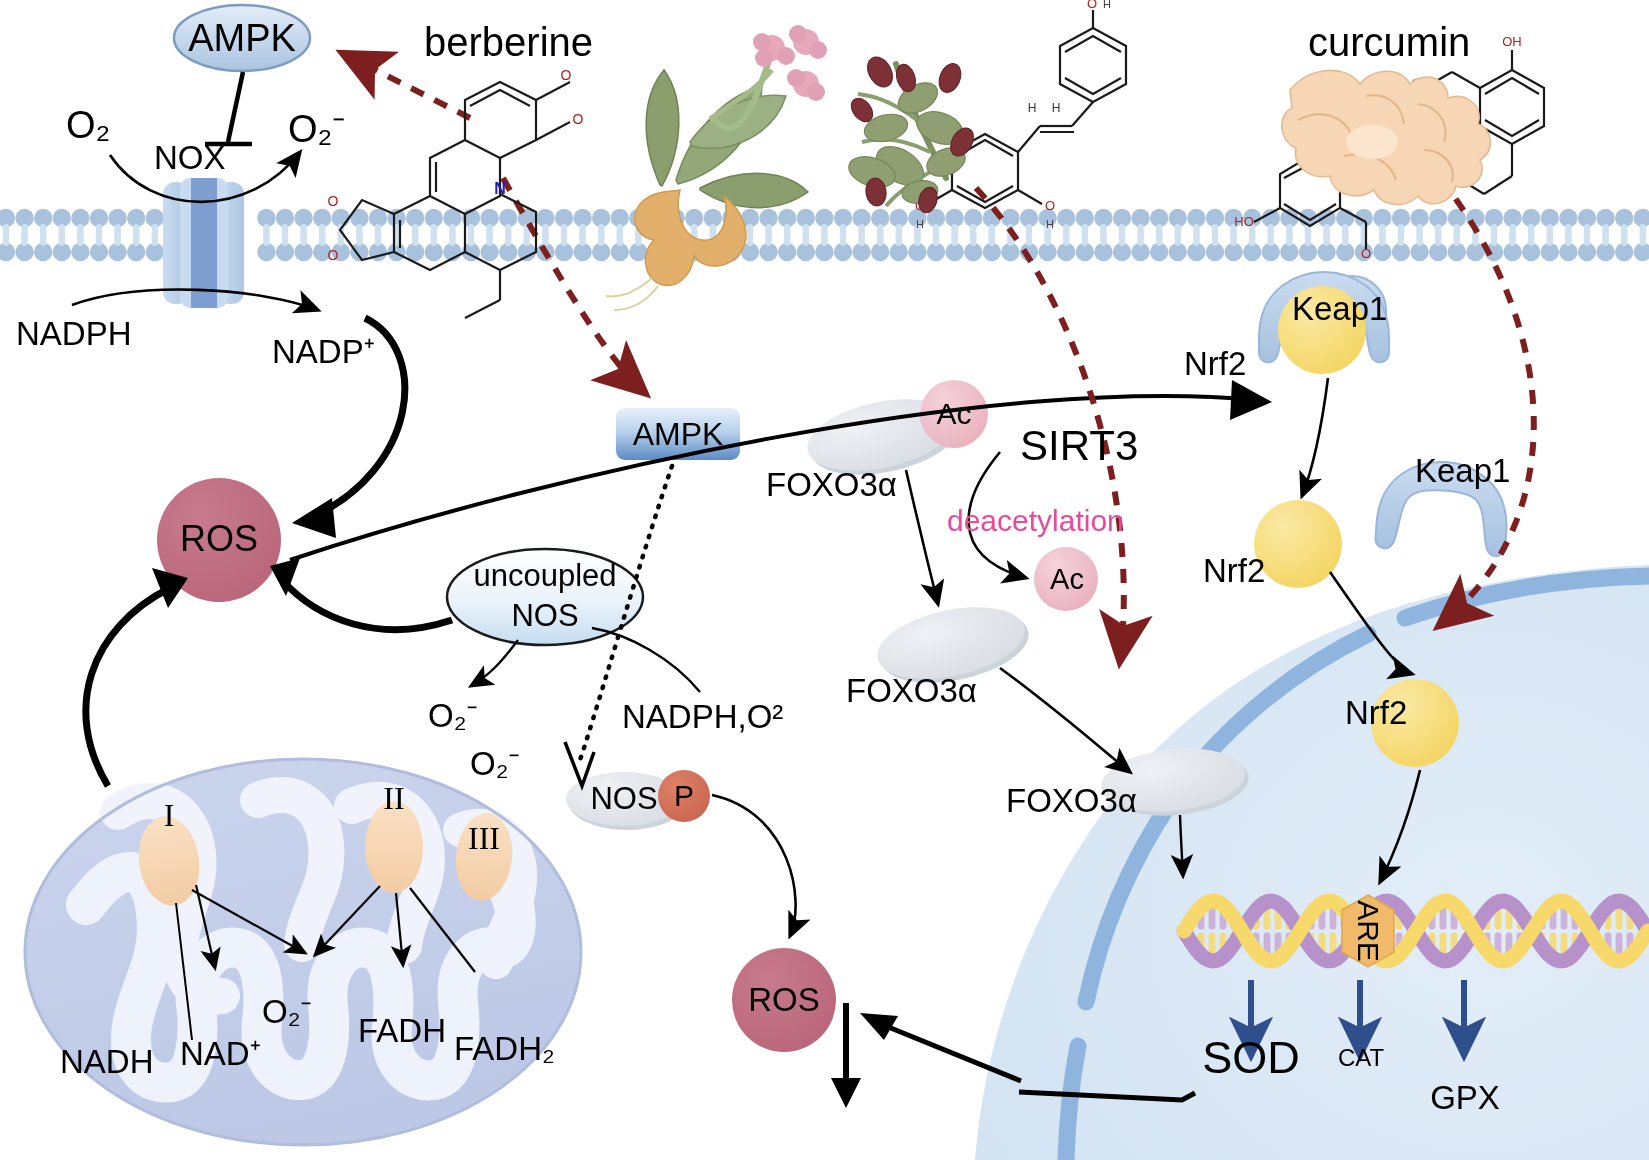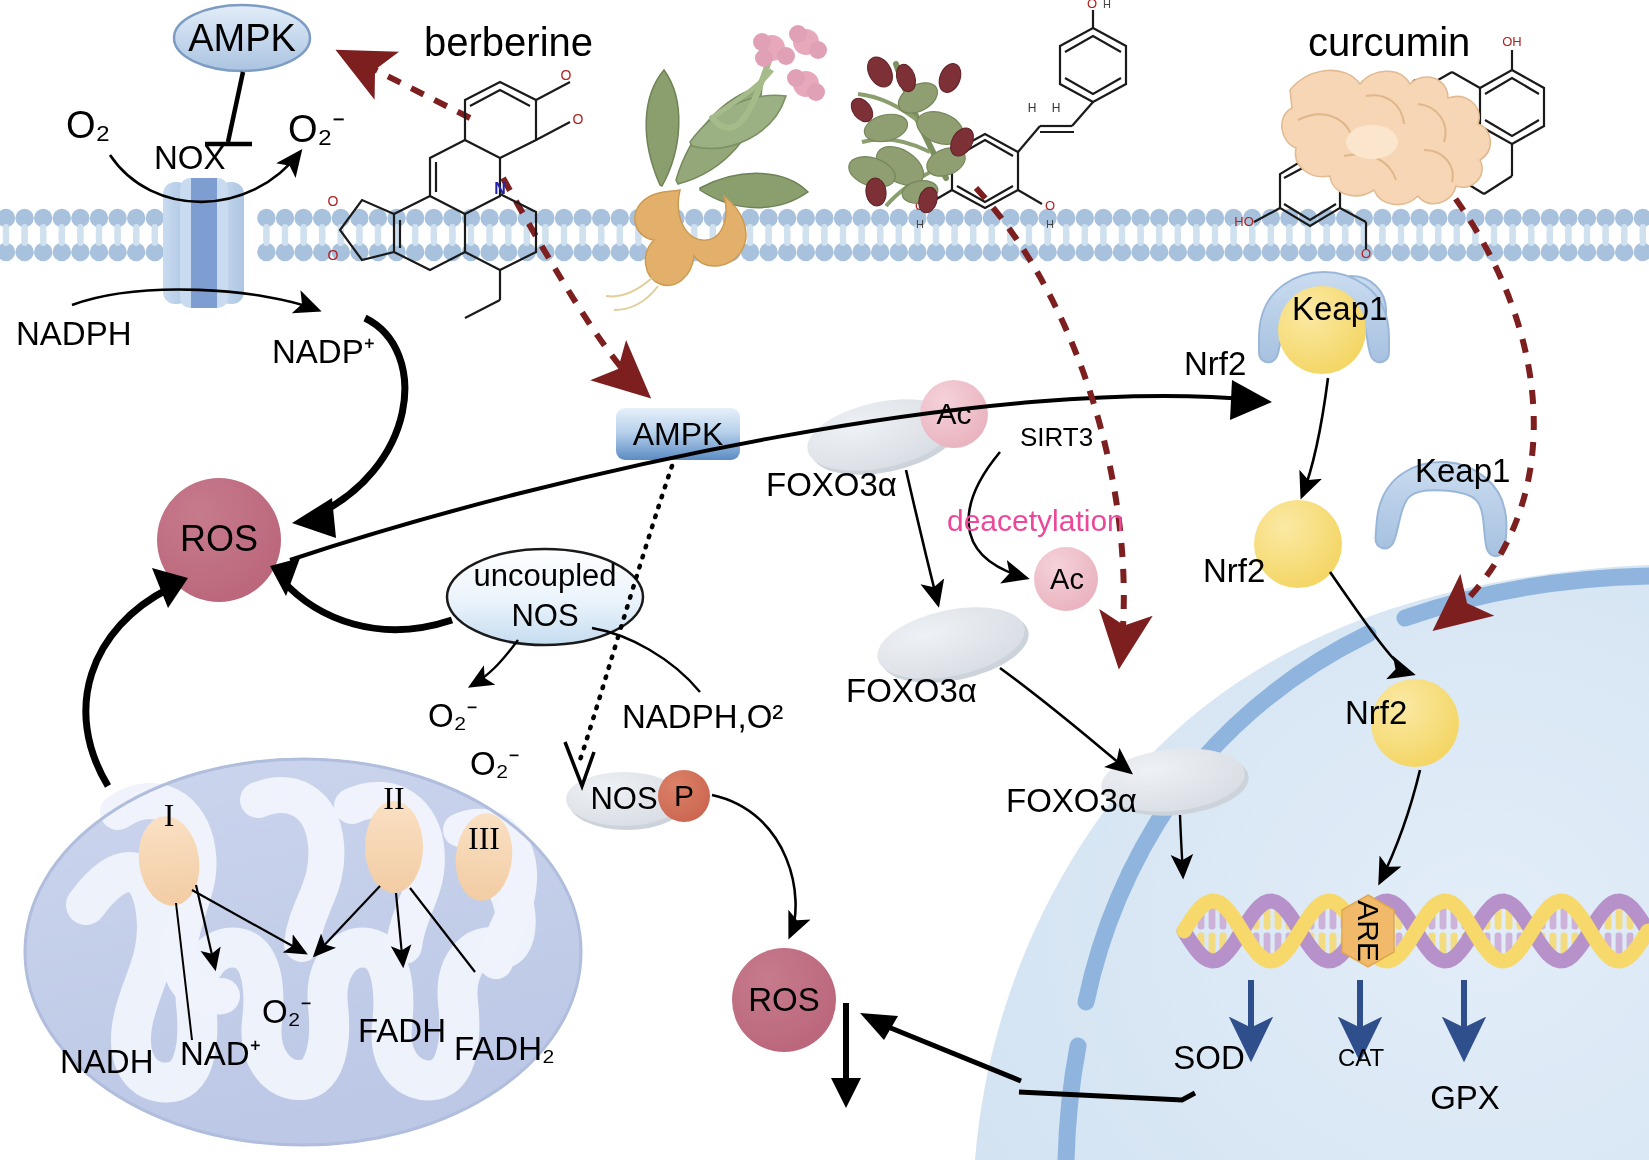--- a/index.html
+++ b/index.html
@@ -856,31 +856,31 @@
   <div class="lbl" style="left:622px;top:698px;font-size:33px;">NADPH,O²</div>
 
   <div class="node-text" style="left:578px;top:778px;width:92px;height:42px;font-size:31px;">NOS</div>
   <div class="node-text" style="left:658px;top:775px;width:52px;height:42px;font-size:30px;">P</div>
 
   <div class="lbl" style="left:766px;top:466px;font-size:33px;">FOXO3α</div>
   <div class="lbl" style="left:846px;top:672px;font-size:33px;">FOXO3α</div>
   <div class="lbl" style="left:1006px;top:782px;font-size:33px;">FOXO3α</div>
   <div class="node-text" style="left:924px;top:394px;width:60px;height:40px;font-size:30px;">Ac</div>
   <div class="node-text" style="left:1038px;top:560px;width:58px;height:38px;font-size:29px;">Ac</div>
-  <div class="lbl" style="left:1020px;top:422px;font-size:26px;">SIRT3</div>
+  <div class="lbl" style="left:1020px;top:422px;font-size:42px;">SIRT3</div>
   <div class="lbl" style="left:947px;top:504px;font-size:30px;color:#ec4899;">deacetylation</div>
 
   <div class="lbl" style="left:1292px;top:290px;font-size:33px;">Keap1</div>
   <div class="lbl" style="left:1415px;top:452px;font-size:33px;">Keap1</div>
   <div class="lbl" style="left:1184px;top:345px;font-size:33px;">Nrf2</div>
   <div class="lbl" style="left:1203px;top:552px;font-size:33px;">Nrf2</div>
   <div class="lbl" style="left:1345px;top:694px;font-size:33px;">Nrf2</div>
   <div class="lbl" style="left:1368px;top:931px;font-size:30px;transform:translate(-50%,-50%) rotate(90deg);transform-origin:center;">ARE</div>
 
-  <div class="node-text" style="left:1154px;top:1036px;width:110px;height:44px;font-size:33px;">SOD</div>
+  <div class="node-text" style="left:1196px;top:1036px;width:110px;height:44px;font-size:45px;">SOD</div>
   <div class="node-text" style="left:1306px;top:1036px;width:110px;height:44px;font-size:24px;">CAT</div>
   <div class="node-text" style="left:1410px;top:1064px;width:110px;height:44px;font-size:33px;margin-top:12px;">GPX</div>
 
   <div class="node-text" style="left:145px;top:795px;width:48px;height:40px;font-size:32px;font-family:'Liberation Serif',serif;">I</div>
   <div class="node-text" style="left:370px;top:778px;width:48px;height:40px;font-size:32px;font-family:'Liberation Serif',serif;">II</div>
   <div class="node-text" style="left:460px;top:790px;width:48px;height:40px;font-size:32px;font-family:'Liberation Serif',serif;margin-top:28px;">III</div>
   <div class="lbl" style="left:60px;top:1043px;font-size:33px;">NADH</div>
   <div class="lbl" style="left:180px;top:1030px;font-size:33px;">NAD⁺</div>
   <div class="lbl" style="left:262px;top:988px;font-size:33px;">O₂⁻</div>
   <div class="lbl" style="left:358px;top:1012px;font-size:33px;">FADH</div>

